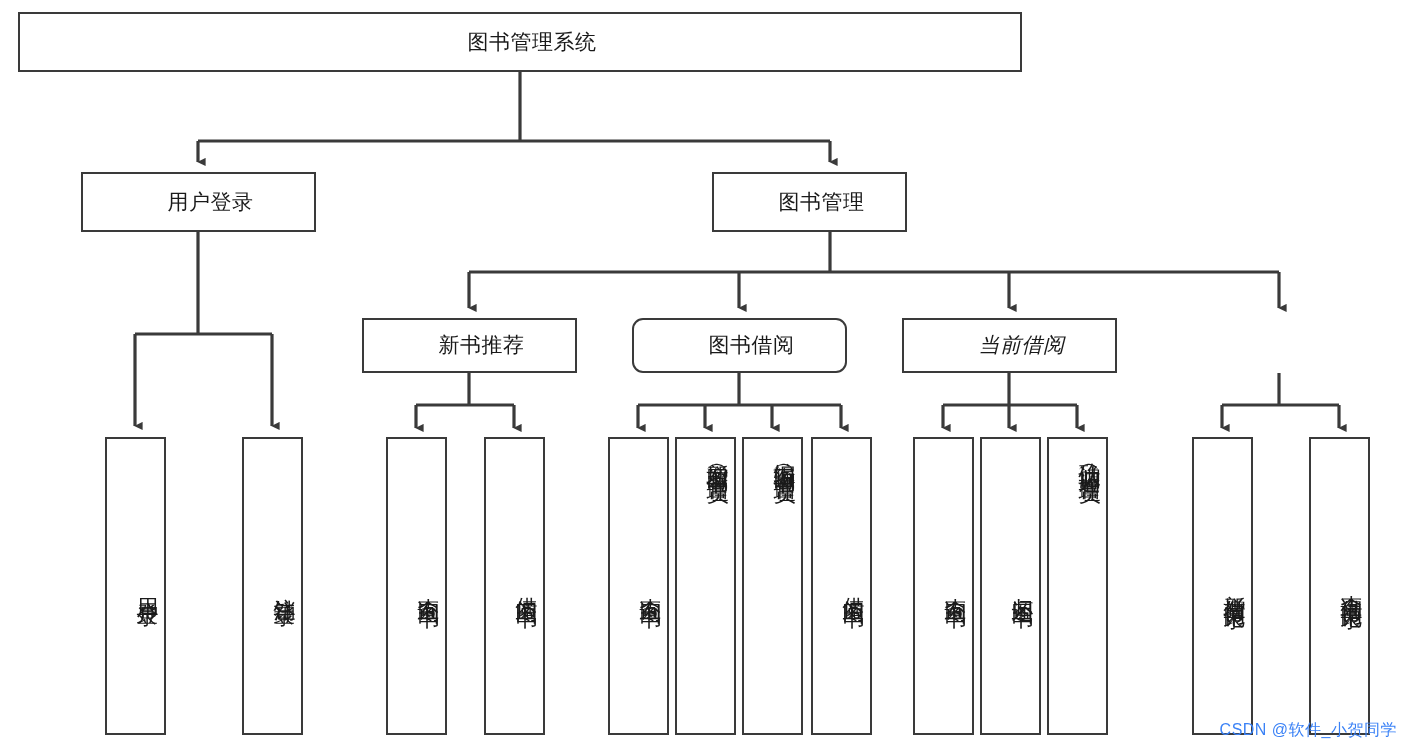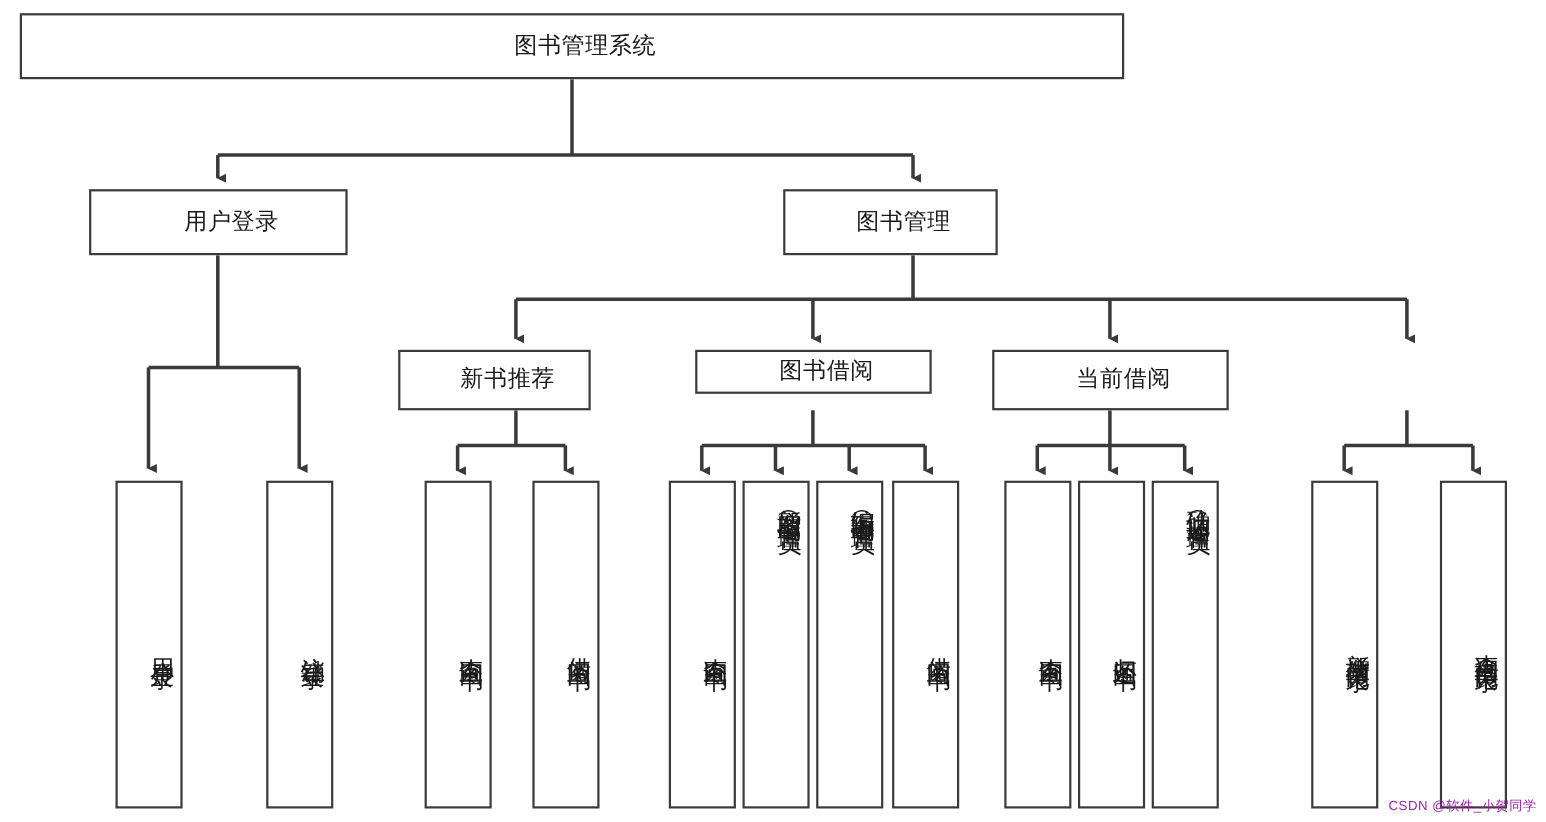--- a/index.html
+++ b/index.html
@@ -58,22 +58,22 @@
     line-height: 1.0;
   }
   .node.vert.centered {
     align-items: center;
     padding-top: 0;
   }
   #watermark {
     position: absolute;
     right: 8px;
     bottom: 6px;
-    font-size: 12px;
-    color: #a21caf;
+    font-size: 16px;
+    color: #3b82f6;
     letter-spacing: 0.5px;
     white-space: nowrap;
     pointer-events: none;
   }
 </style>
 </head>
 <body>
 
 <div id="canvas">
 
@@ -133,29 +133,29 @@
   </div>
 
   <div class="node horiz" style="left:81px; top:172px; width:235px; height:60px;">
     <span class="label">用户登录</span>
   </div>
 
   <div class="node horiz" style="left:712px; top:172px; width:195px; height:60px;">
     <span class="label">图书管理</span>
   </div>
 
-  <div class="node horiz" style="left:362px; top:318px; width:175px; height:55px;">
+  <div class="node horiz" style="left:362px; top:318px; width:215px; height:55px;">
     <span class="label">新书推荐</span>
   </div>
 
-  <div class="node horiz" style="left:632px; top:318px; width:215px; height:40px;">
+  <div class="node horiz" style="left:632px; top:318px; width:215px; height:55px;border-radius:11px;">
     <span class="label">图书借阅</span>
   </div>
 
-  <div class="node horiz" style="left:902px; top:318px; width:215px; height:55px;">
+  <div class="node horiz" style="left:902px; top:318px; width:215px; height:55px;font-style:italic;">
     <span class="label">当前借阅</span>
   </div>
 
 
   <div class="node vert centered" style="left:105px; top:437px; width:61px; height:298px;">
     <span class="label">用户登录</span>
   </div>
 
   <div class="node vert centered" style="left:242px; top:437px; width:61px; height:298px;">
     <span class="label">注销登录</span>

